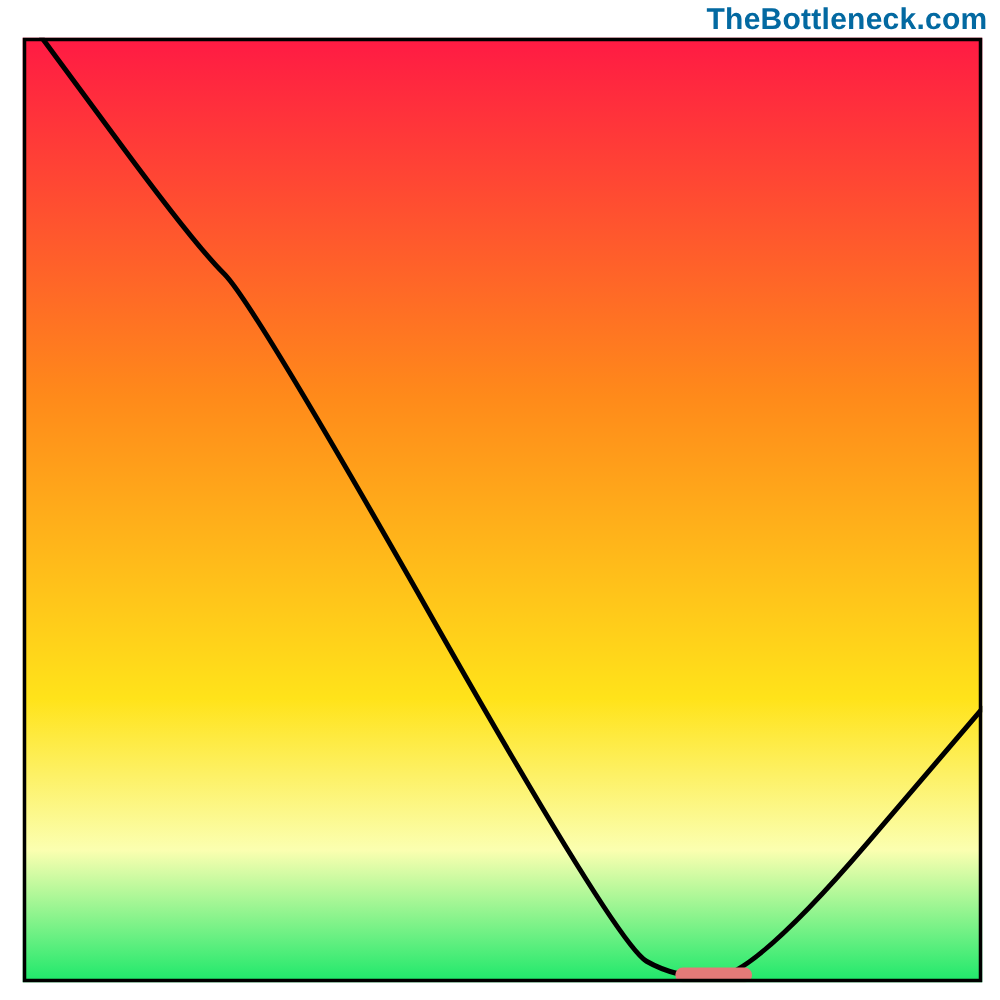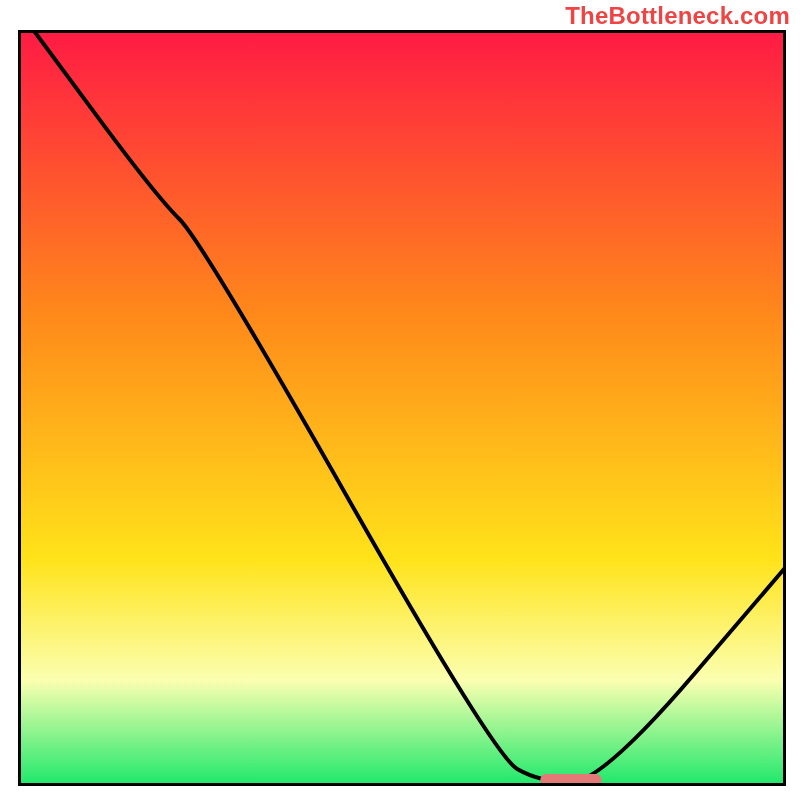--- a/index.html
+++ b/index.html
@@ -15,21 +15,21 @@
     width: 800px;
     height: 800px;
   }
   .attribution {
     position: absolute;
     top: 2px;
     right: 10px;
     font-family: Arial, Helvetica, sans-serif;
     font-size: 24px;
     font-weight: 600;
-    color: #ef4444;
+    color: #0369a1;
     letter-spacing: 0.2px;
   }
   .plot {
     position: absolute;
     left: 18px;
     top: 30px;
     width: 768px;
     height: 756px;
     box-sizing: border-box;
   }

